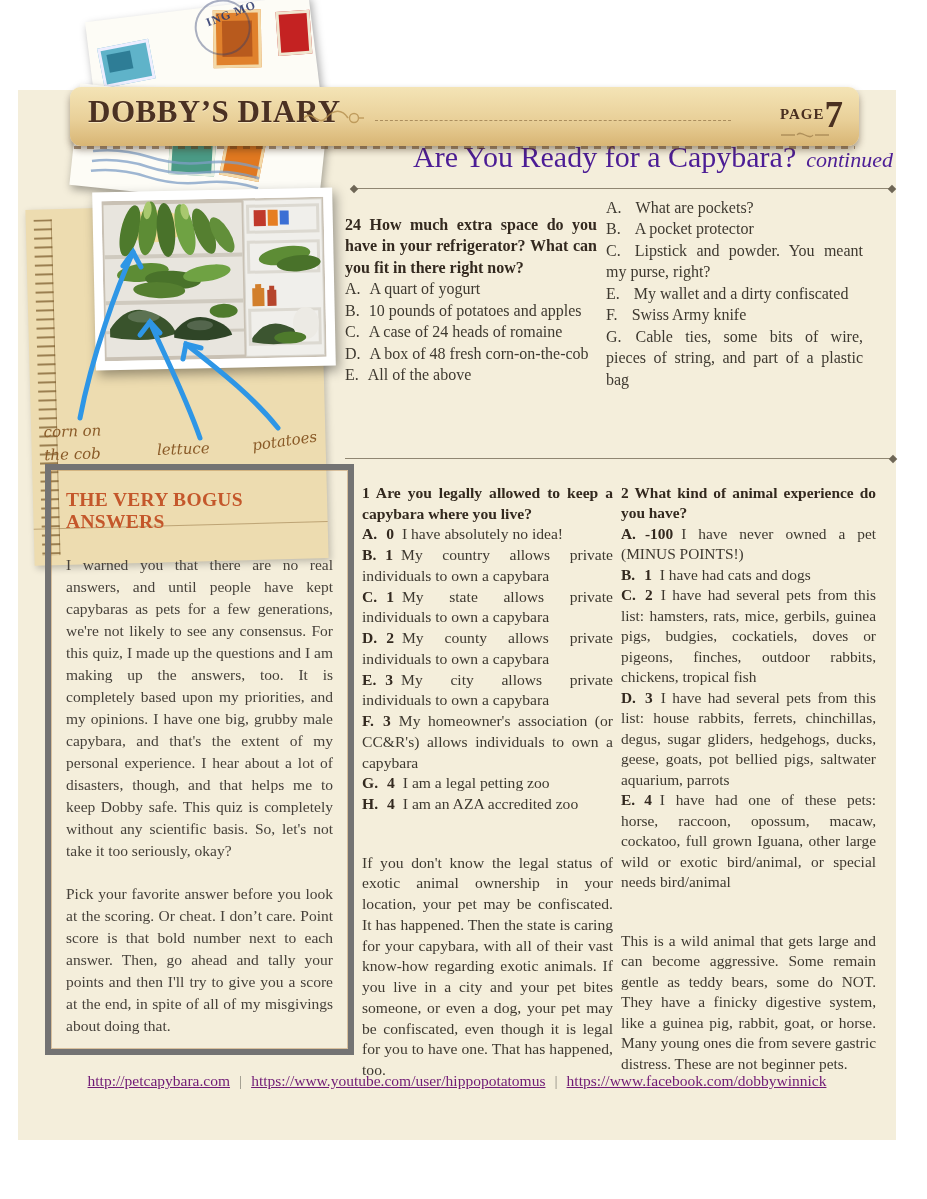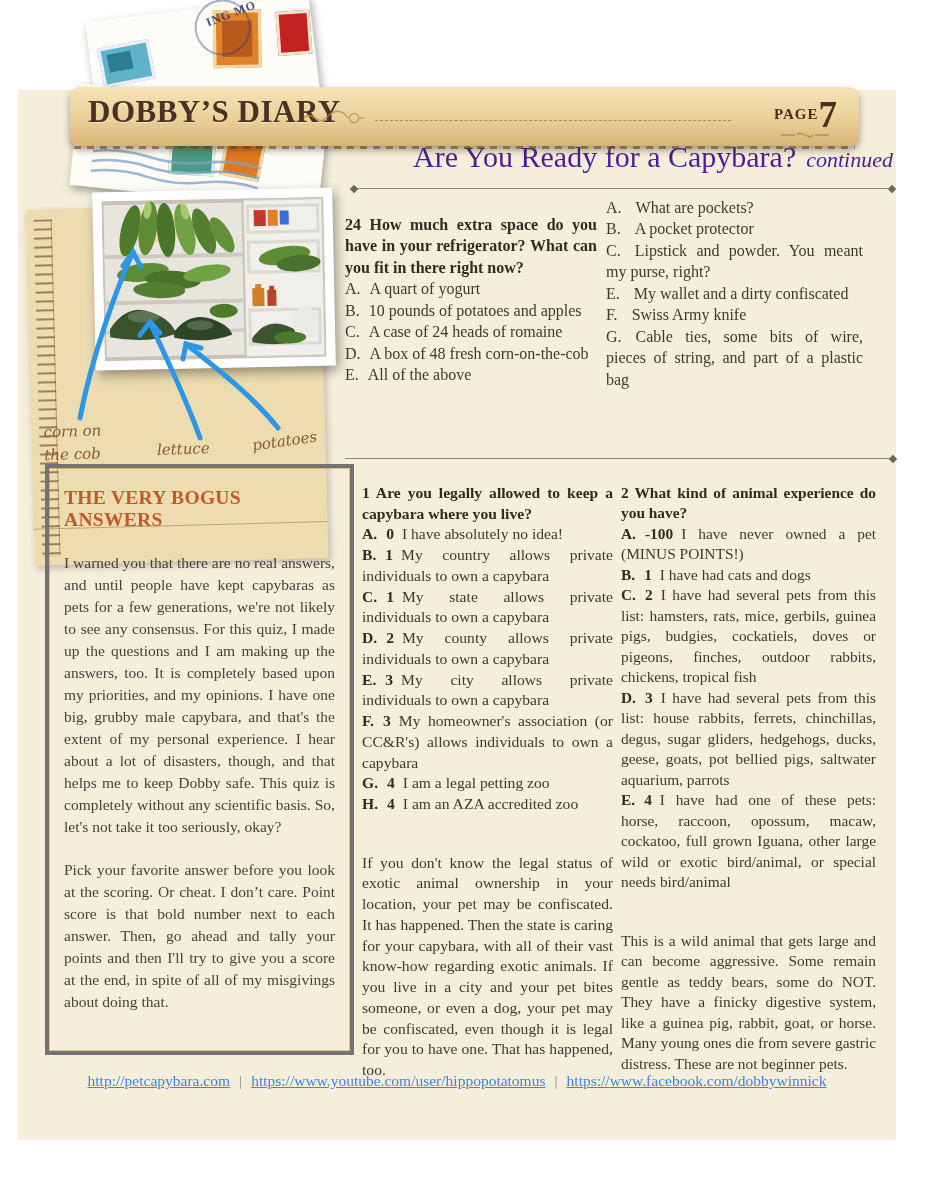--- a/index.html
+++ b/index.html
@@ -29,21 +29,21 @@
 
   
   .banner { position:absolute; left:70px; top:87px; width:789px; height:59px; z-index:3;
             background:linear-gradient(180deg,#f4e4b6 0%, #e9d099 55%, #d8b574 100%);
             box-shadow:0 4px 7px rgba(60,40,20,.45); border-radius:11px; }
   .banner::after { content:""; position:absolute; left:4px; right:4px; bottom:-3px; height:3px;
             background:repeating-linear-gradient(90deg, rgba(95,60,25,.55) 0 7px, rgba(0,0,0,0) 7px 13px); }
   .banner-title { position:absolute; left:18px; top:7px; font-size:31px; font-weight:bold;
             color:#4b3122; letter-spacing:.5px; text-shadow:0 1px 0 rgba(255,245,220,.6); }
   .banner-rule { position:absolute; left:305px; right:128px; top:33px; border-top:1px dashed rgba(110,78,38,.5); }
-  .page-no { position:absolute; right:22px; top:6px; color:#4a3021; }
+  .page-no { position:absolute; right:16px; top:6px; color:#4a3021; }
   .page-no .lbl { font-size:15px; font-weight:bold; letter-spacing:1px; vertical-align:8px; }
   .page-no .num { font-size:37px; font-weight:bold; }
   .flourish { position:absolute; left:232px; top:20px; opacity:.8; }
   .pg-flourish { position:absolute; right:28px; top:40px; opacity:.55; }
 
   
   .article-title { position:absolute; left:345px; top:140px; width:548px; text-align:right;
             font-size:30px; color:#4c1d95; z-index:2; white-space:nowrap; }
   .article-title .cont { font-style:italic; font-size:22px; margin-left:10px; }
   .rule { position:absolute; height:0; border-top:1px solid #8f8672; z-index:2; }
@@ -80,28 +80,28 @@
   .opt { text-align:justify; }
   .optlabel { margin-right:9px; }
   .optlabel.wide { margin-right:14px; }
   .optpts { margin-right:8px; }
   .colM .opt b, .colR .opt b, .colM .qhead, .colR .qhead { color:#33291f; }
   .spread { font-weight:bold; color:#33291f; word-spacing:7px; letter-spacing:.5px; margin-top:25px; }
   .note { text-align:justify; margin-top:38px; }
 
   
   .bogus { position:absolute; left:45px; top:464px; width:309px; height:591px; z-index:2;
-           border:4px solid #737373; box-shadow:0 0 0 1px rgba(162,107,44,.35) inset; padding:15px 15px; }
+           border:6px solid #737373; box-shadow:0 0 0 1px rgba(162,107,44,.35) inset; padding:15px 15px; }
   .bogus h2 { color:#c4572b; font-size:19.5px; letter-spacing:.3px; font-weight:bold; margin-top:4px; }
   .bogus p { font-size:15.5px; line-height:1.42; text-align:justify; margin-top:21px; color:#46413a; }
 
   
   .footer { position:absolute; left:18px; top:1072px; width:878px; text-align:center;
             font-size:15.5px; z-index:2; }
-  .footer a { color:#3b82f6; text-decoration:underline; }
+  .footer a { color:#701a75; text-decoration:underline; }
   .footer .sep { color:#8f8b80; padding:0 9px; }
 </style>
 </head>
 <body>
 
 <div class="page"></div>
 
 <div class="card card1">
   <span class="stamp stamp-teal">
       <i></i>

